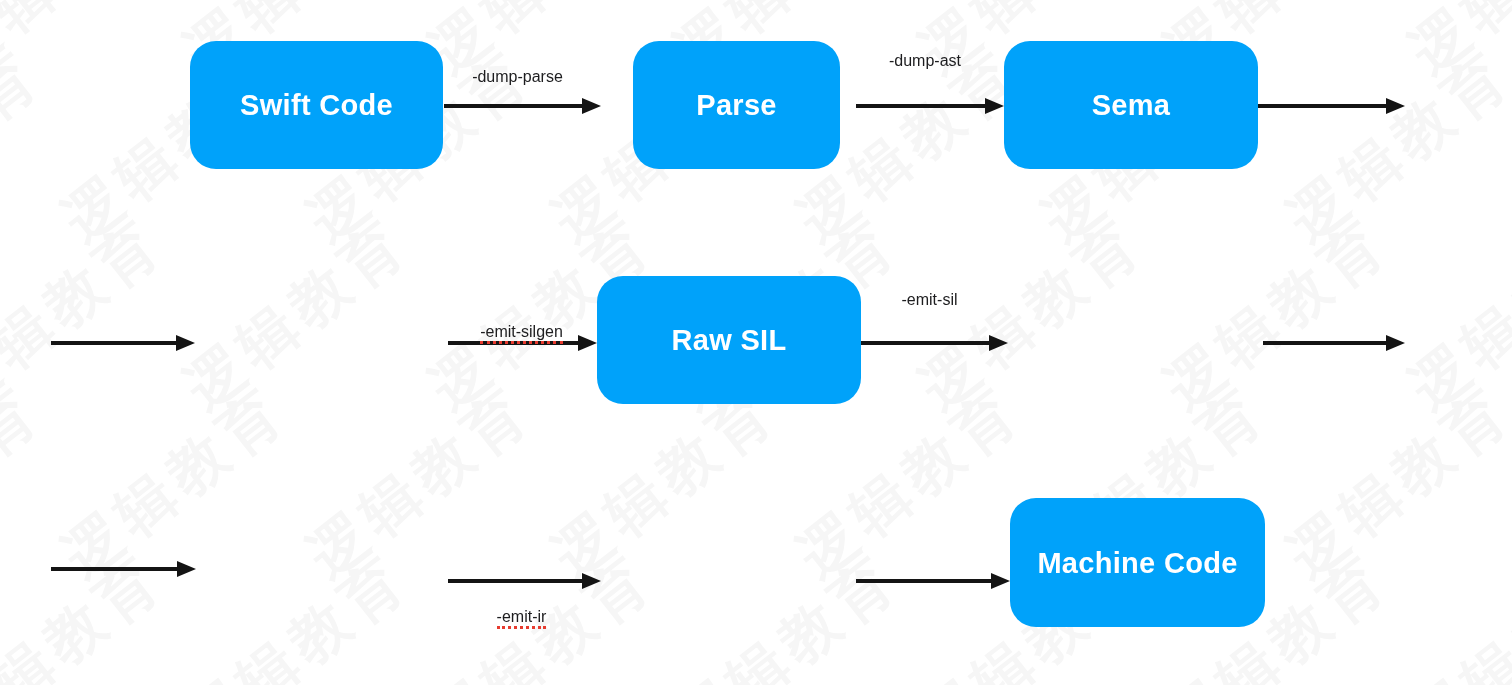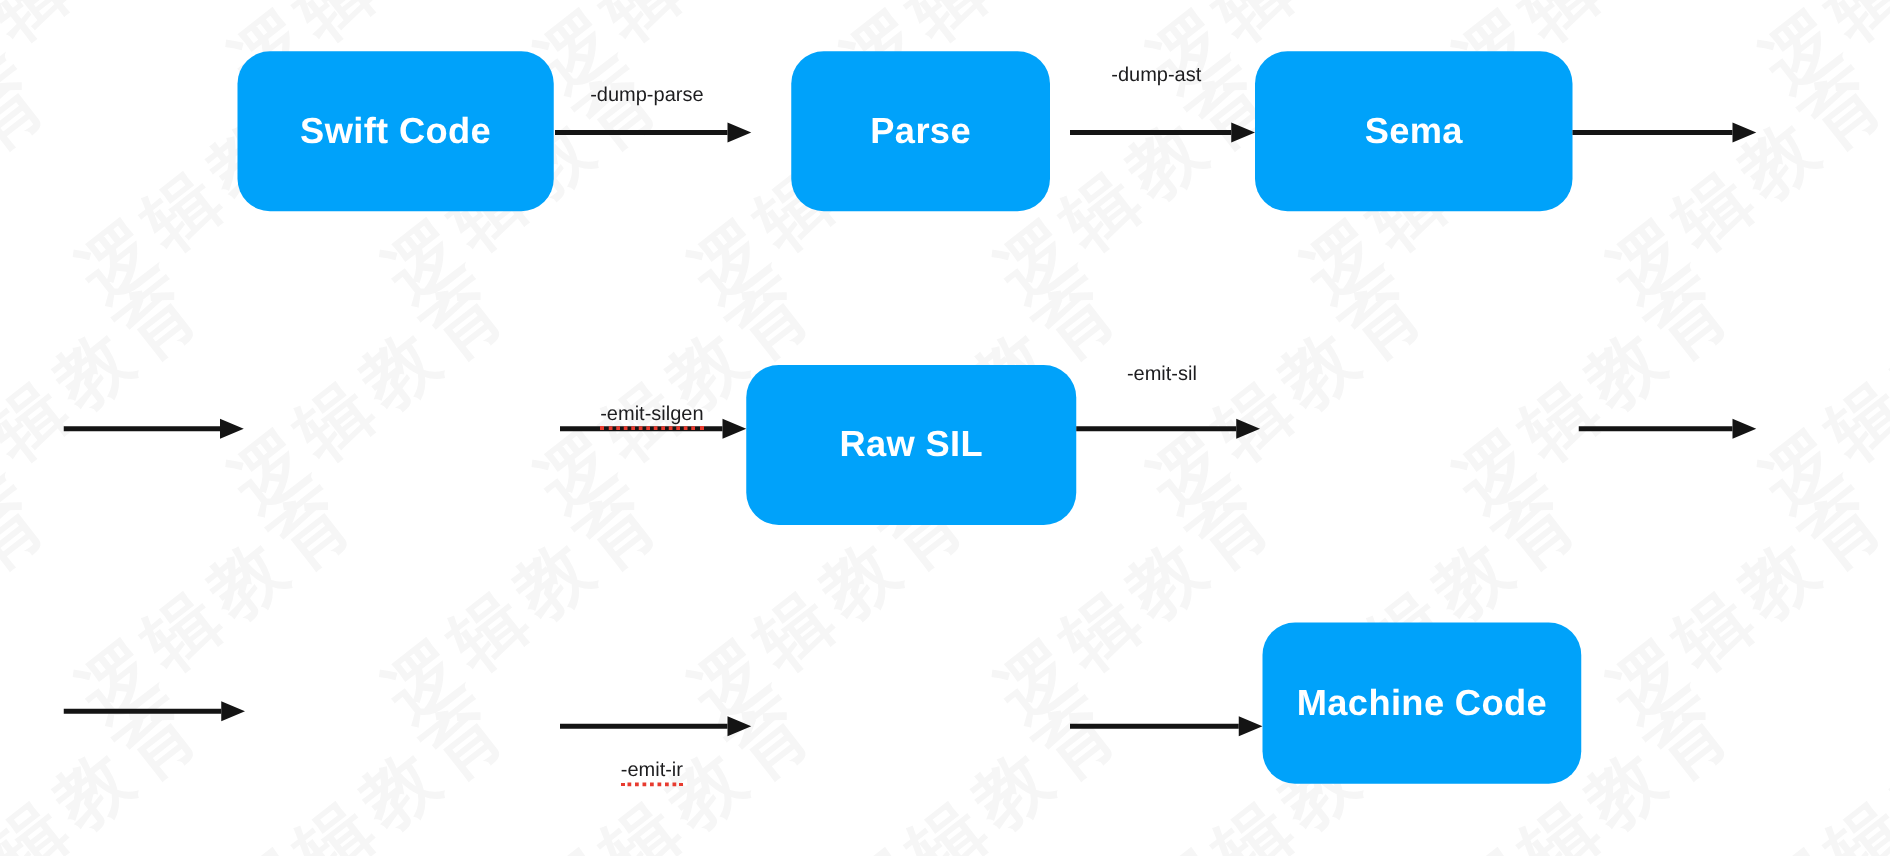--- a/index.html
+++ b/index.html
@@ -40,21 +40,21 @@
     font-size:29px;font-weight:bold;
     text-align:center;
     white-space:pre-line;
     line-height:38px;
     letter-spacing:0.3px;
   }
   .n-swift    {left:190px; top:41px;  width:253px;height:128px;text-align:center;}
   .n-parse    {left:601px; top:41px;  width:207px;height:128px;margin-left:32px;}
   .n-sema     {left:1004px;top:41px;  width:254px;height:128px;}
   .n-silgen   {left:195px; top:280px; width:253px;height:128px;}
-  .n-rawsil   {left:597px; top:292px; width:264px;height:128px;}
+  .n-rawsil   {left:597px; top:276px; width:264px;height:128px;}
   .n-silopt   {left:1008px;top:280px; width:255px;height:128px;}
   .n-irgen    {left:196px; top:518px; width:252px;height:128px;}
   .n-llvmir   {left:601px; top:518px; width:255px;height:128px;}
   .n-machine  {left:1010px;top:498px; width:255px;height:129px;}
   
   .arrow{
     position:absolute;height:18px;
     display:flex;align-items:center;
   }
   .arrow .shaft{flex:1;height:4px;background:var(--arrow-black);}

